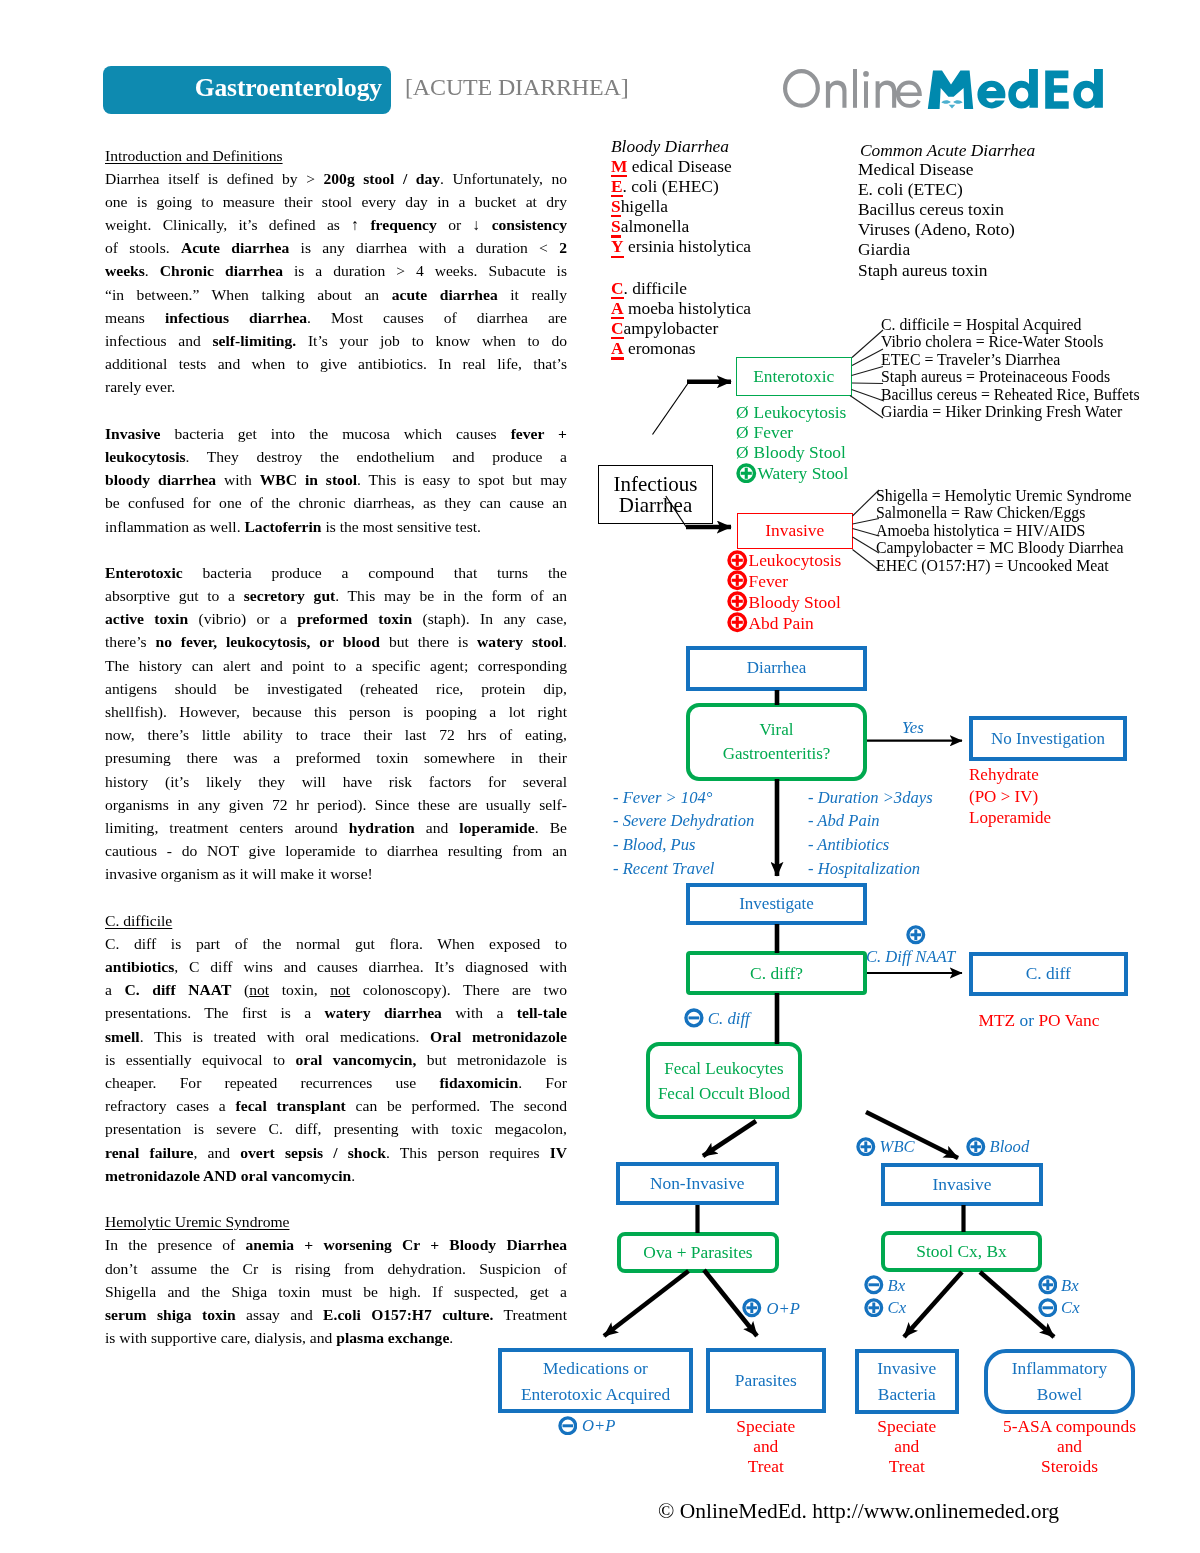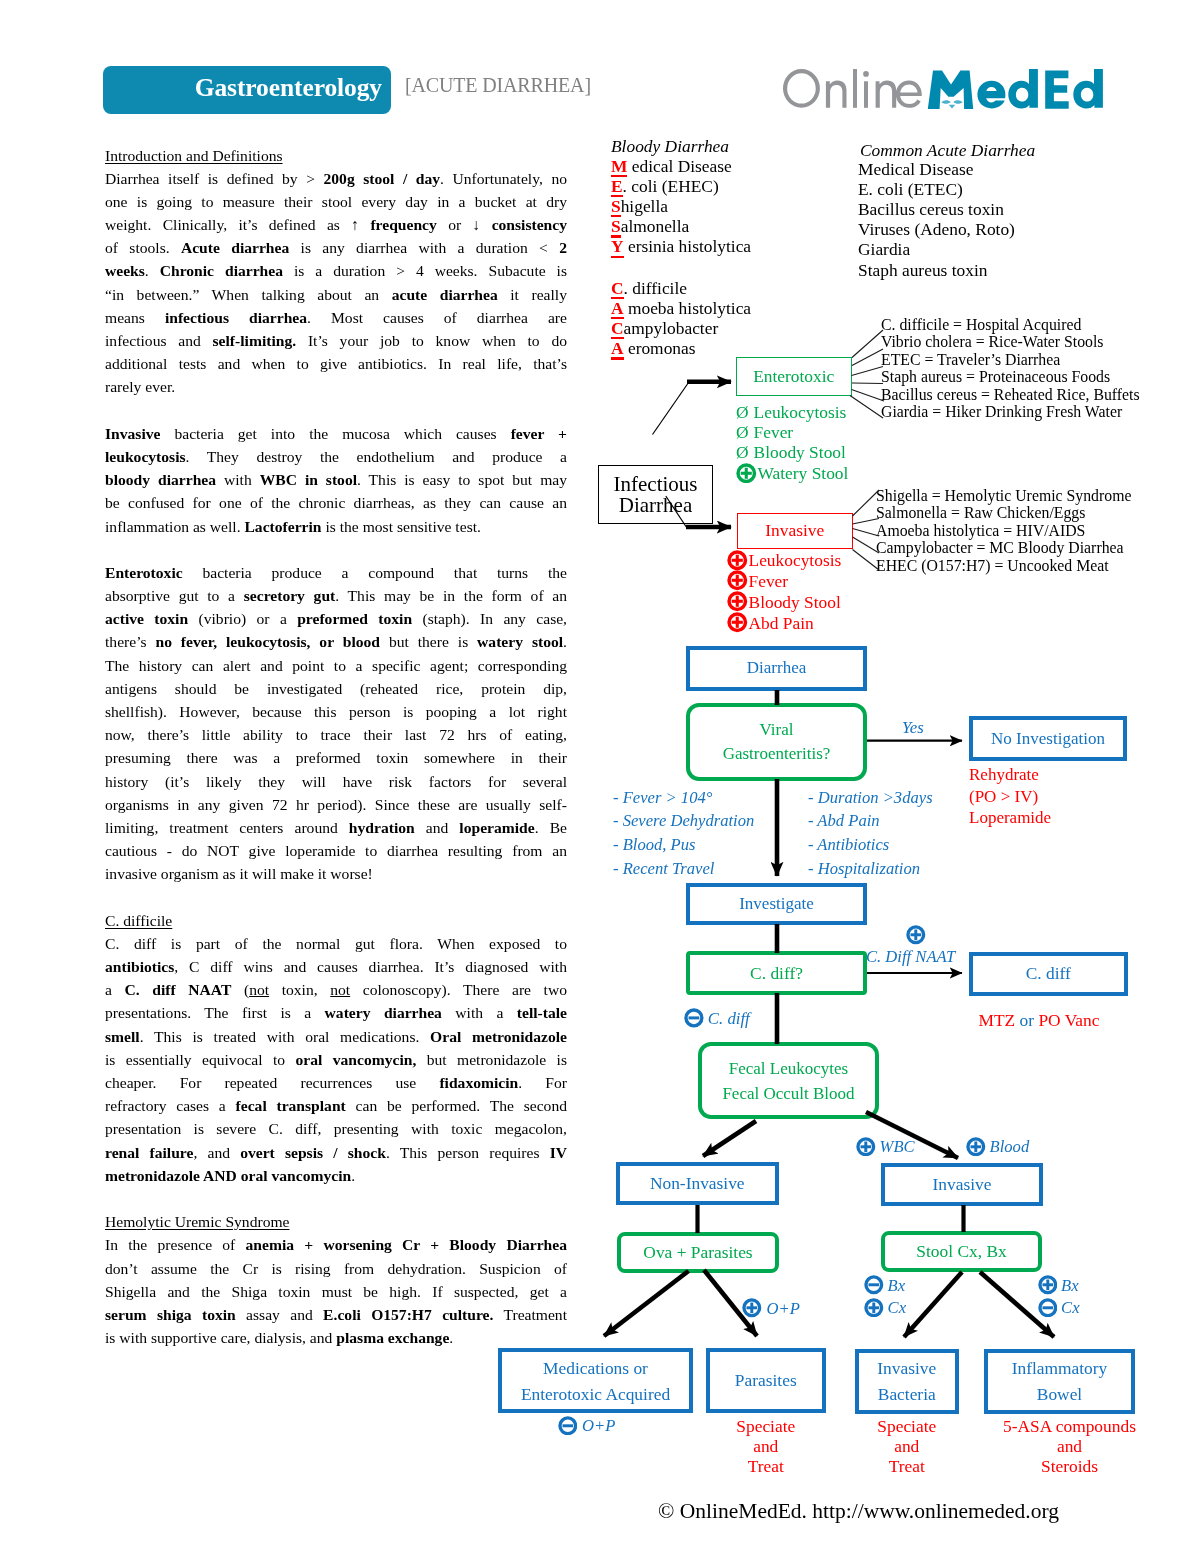--- a/index.html
+++ b/index.html
@@ -4,21 +4,21 @@
 <title>Gastroenterology - Acute Diarrhea</title>
 <style>
   html,body{margin:0;padding:0;}
   body{width:1200px;height:1553px;background:#fff;font-family:"Liberation Serif",serif;color:#000;overflow:hidden;}
   .page{position:relative;width:1200px;height:1553px;}
   .abs{position:absolute;}
 
   
   #banner{left:103px;top:66px;width:288px;height:48px;background:#0e8ab0;border-radius:8px;}
   #banner-label{position:absolute;right:9px;top:7px;font-size:25.5px;font-weight:bold;color:#fff;font-family:"Liberation Serif",serif;letter-spacing:-0.1px;}
-  #topic{left:405px;top:74px;font-size:20px;color:#808080;letter-spacing:-0.15px;}
+  #topic{left:405px;top:74px;font-size:24px;color:#808080;letter-spacing:-0.15px;}
   #logo{left:783px;top:69px;}
 
   
   #leftcol{left:105px;top:143.5px;width:462px;font-size:15.6px;}
   .ln{height:23.2px;line-height:23.2px;white-space:nowrap;}
   .lnj{text-align:justify;text-align-last:justify;white-space:normal;overflow:hidden;}
   .hd{text-decoration:underline;text-underline-offset:2px;}
 
   
   .rl{font-size:17.4px;line-height:20.2px;white-space:nowrap;}
@@ -290,21 +290,21 @@
   </div>
   <div class="lbl" style="left:960px;top:1010px;width:158px;text-align:center;font-size:17.4px;"><span class="red">MTZ</span> <span class="blu">or</span> <span class="red">PO Vanc</span></div>
 
   <div class="lbl" style="left:684px;top:1008px;font-size:16.8px;">
     <span class="sgn blu"><svg viewBox="0 0 20 20" width="100%" height="100%">
           <circle cx="10" cy="10" r="8.0" fill="none" stroke="rgb(21, 114, 191)" stroke-width="3.4"></circle>
           <rect x="4.6" y="8.5" width="10.8" height="3.0" fill="rgb(21, 114, 191)"></rect>
         </svg></span><span class="blu it" style="margin-left:4px;">C. diff</span>
   </div>
 
-  <div class="bx bxgreen" style="left:698px;top:1042px;width:181px;height:77px;font-size:17px;line-height:25px;">
+  <div class="bx bxgreen" style="left:646px;top:1042px;width:156px;height:77px;font-size:17px;line-height:25px;">
     <span>Fecal Leukocytes</span>
     <span>Fecal Occult Blood</span>
   </div>
 
   <div class="lbl" style="left:856px;top:1136.5px;font-size:16.6px;">
     <span class="sgn blu"><svg viewBox="0 0 20 20" width="100%" height="100%">
           <circle cx="10" cy="10" r="8.0" fill="none" stroke="rgb(21, 114, 191)" stroke-width="3.4"></circle>
           <rect x="4.6" y="8.5" width="10.8" height="3.0" fill="rgb(21, 114, 191)"></rect>
           <rect x="8.5" y="4.6" width="3.0" height="10.8" fill="rgb(21, 114, 191)"></rect>
         </svg></span><span class="blu it" style="margin-left:4px;">WBC</span>
@@ -369,21 +369,21 @@
     <span>Medications or</span>
     <span>Enterotoxic Acquired</span>
   </div>
   <div class="bx bxblue" style="left:706px;top:1348px;width:119.5px;height:65px;font-size:17.4px;">
     <span>Parasites</span>
   </div>
   <div class="bx bxblue" style="left:854.5px;top:1349px;width:104.5px;height:64.5px;font-size:17.4px;line-height:26px;">
     <span>Invasive</span>
     <span>Bacteria</span>
   </div>
-  <div class="bx bxblue" style="left:984px;top:1349px;width:151px;height:64.5px;font-size:17.4px;line-height:26px;">
+  <div class="bx bxblue" style="left:984px;top:1349px;width:151px;height:64.5px;font-size:17.4px;line-height:26px;border-radius:22px;">
     <span>Inflammatory</span>
     <span>Bowel</span>
   </div>
 
   <div class="lbl" style="left:557.5px;top:1415.5px;font-size:16.6px;">
     <span class="sgn blu"><svg viewBox="0 0 20 20" width="100%" height="100%">
           <circle cx="10" cy="10" r="8.0" fill="none" stroke="rgb(21, 114, 191)" stroke-width="3.4"></circle>
           <rect x="4.6" y="8.5" width="10.8" height="3.0" fill="rgb(21, 114, 191)"></rect>
         </svg></span><span class="blu it" style="margin-left:5px;">O+P</span>
   </div>

